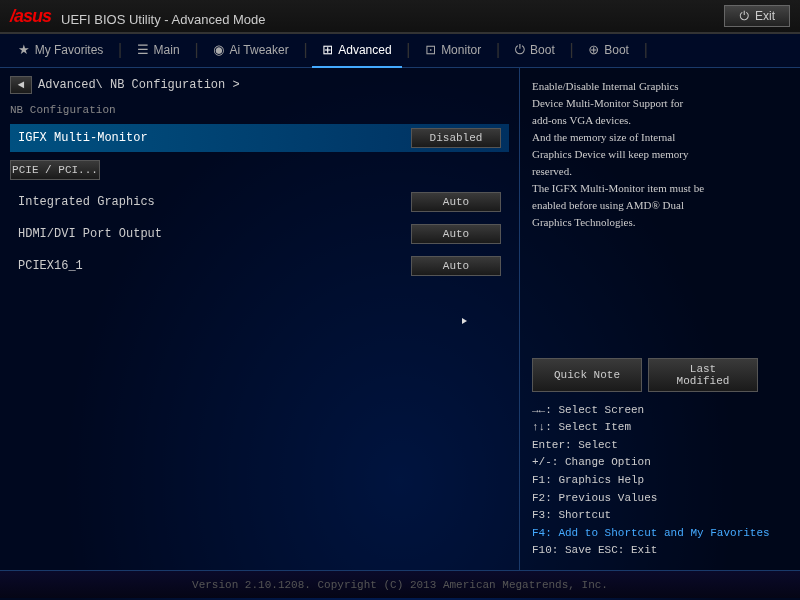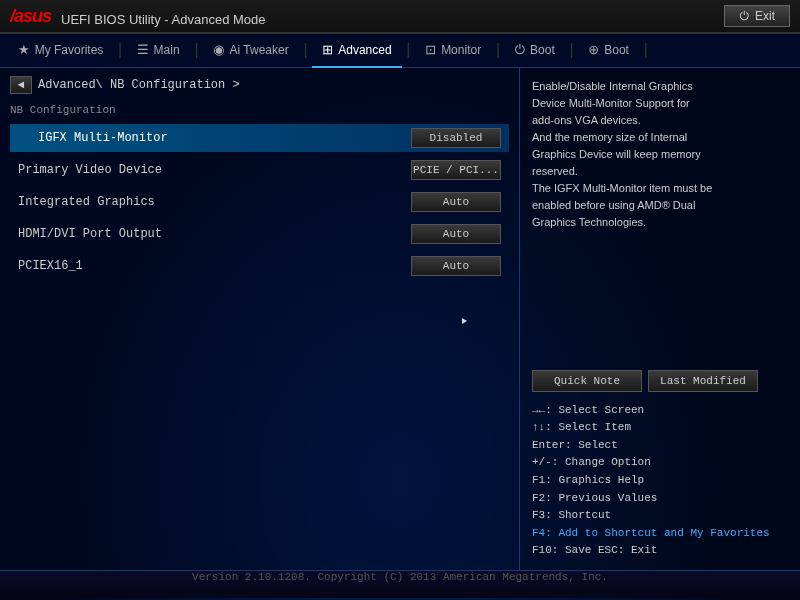--- a/index.html
+++ b/index.html
@@ -160,21 +160,20 @@
     .setting-row {
       display: flex;
       align-items: center;
       justify-content: space-between;
       margin-bottom: 4px;
       min-height: 28px;
     }
 
     .setting-row.highlighted {
       background: linear-gradient(90deg, #005080 0%, #003060 100%);
-      padding-left: 20px;
     }
 
     .setting-label {
       color: #ccc;
       font-size: 12px;
       font-family: 'Courier New', monospace;
       padding: 4px 8px;
       flex: 1;
     }
 
@@ -201,59 +200,59 @@
       flex: 1;
       padding: 10px 12px;
       background: rgba(0,5,20,0.5);
       display: flex;
       flex-direction: column;
     }
 
     #help-text {
       color: #ccc;
       font-size: 11px;
-      font-family: Liberation Sans, sans-serif;
+      font-family: Liberation Serif, serif;
       line-height: 1.55;
       flex: 1;
     }
 
     #quick-buttons {
       display: flex;
       gap: 6px;
       margin-bottom: 10px;
     }
 
     .quick-btn {
       background: linear-gradient(180deg, #3a3a3a 0%, #1a1a1a 100%);
       border: 1px solid #555;
       color: #ccc;
       font-size: 11px;
       font-family: 'Courier New', monospace;
-      padding: 4px 0;
+      padding: 4px 12px;
       width: 110px;
       text-align: center;
       cursor: pointer;
     }
 
     #shortcuts {
       color: #ccc;
       font-size: 11px;
       font-family: 'Courier New', monospace;
       line-height: 1.6;
     }
 
     
     #footer {
       position: relative;
       z-index: 10;
       background: linear-gradient(180deg, #0a0a2a 0%, #050515 100%);
       border-top: 1px solid #1a3a6a;
       height: 28px;
       display: flex;
-      align-items: flex-start;
+      align-items: center;
       justify-content: center;
     }
 
     #footer-text {
       color: #555;
       font-size: 11px;
       font-family: 'Courier New', monospace;
     }
 
     
@@ -337,21 +336,20 @@
     </div>
 
     <div id="section-label">NB Configuration</div>
 
     <div class="setting-row highlighted">
       <span class="setting-label">IGFX Multi-Monitor</span>
       <button class="setting-value-btn">Disabled</button>
     </div>
 
     <div class="setting-row">
-      <span class="setting-label">Primary Video Device</span>
       <button class="setting-value-btn">PCIE / PCI...</button>
     </div>
 
     <div class="setting-row">
       <span class="setting-label">Integrated Graphics</span>
       <button class="setting-value-btn">Auto</button>
     </div>
 
     <div class="setting-row">
       <span class="setting-label">HDMI/DVI Port Output</span>

